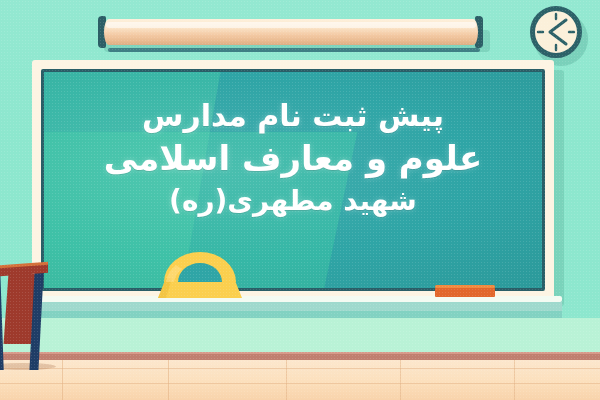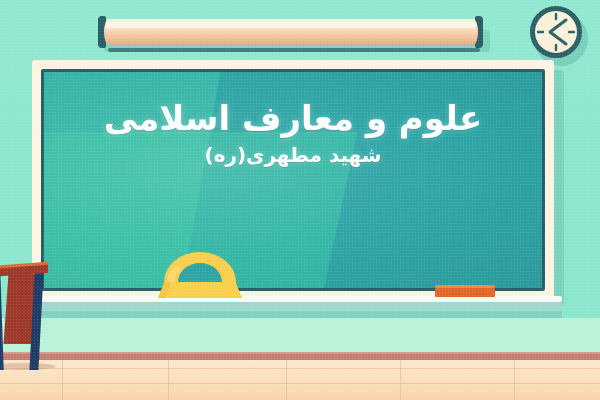--- a/index.html
+++ b/index.html
@@ -212,21 +212,21 @@
     direction: rtl;
     font-family: "DejaVu Sans", sans-serif;
     line-height: 1.34;
     font-weight: bold;
     letter-spacing: 0px;
     text-shadow: 0 1px 0 rgba(0,0,0,0.10), 0 0 6px rgba(255,255,255,0.28);
   }
   .chalk-line { display: block; white-space: nowrap; }
   .chalk-line.l1 { font-size: 30px; }
   .chalk-line.l2 { font-size: 34px; }
-  .chalk-line.l3 { font-size: 20px; }
+  .chalk-line.l3 { font-size: 28px; }
 
   
   .ledge-top {
     position: absolute;
     left: 26px; top: 296px;
     width: 536px; height: 6px;
     background: #f4fbf2;
     border-radius: 2px;
   }
   .ledge-body {
@@ -365,20 +365,21 @@
   </div>
 
   <div class="board-shadow"></div>
   <div class="board-frame"></div>
   <div class="board-inner-dark"></div>
   <div class="board-surface">
     <div class="board-hi-1"></div>
     <div class="board-hi-2"></div>
     <div class="board-vign"></div>
     <div class="chalk-text">
+      <span class="chalk-line l1">پیش ثبت نام مدارس</span>
       <span class="chalk-line l2">علوم و معارف اسلامی</span>
       <span class="chalk-line l3">شهید مطهری(ره)</span>
     </div>
   </div>
 
   <div class="ledge-under"></div>
   <div class="ledge-body"></div>
   <div class="ledge-top"></div>
 
   <svg class="protractor" viewBox="0 0 96 46">

